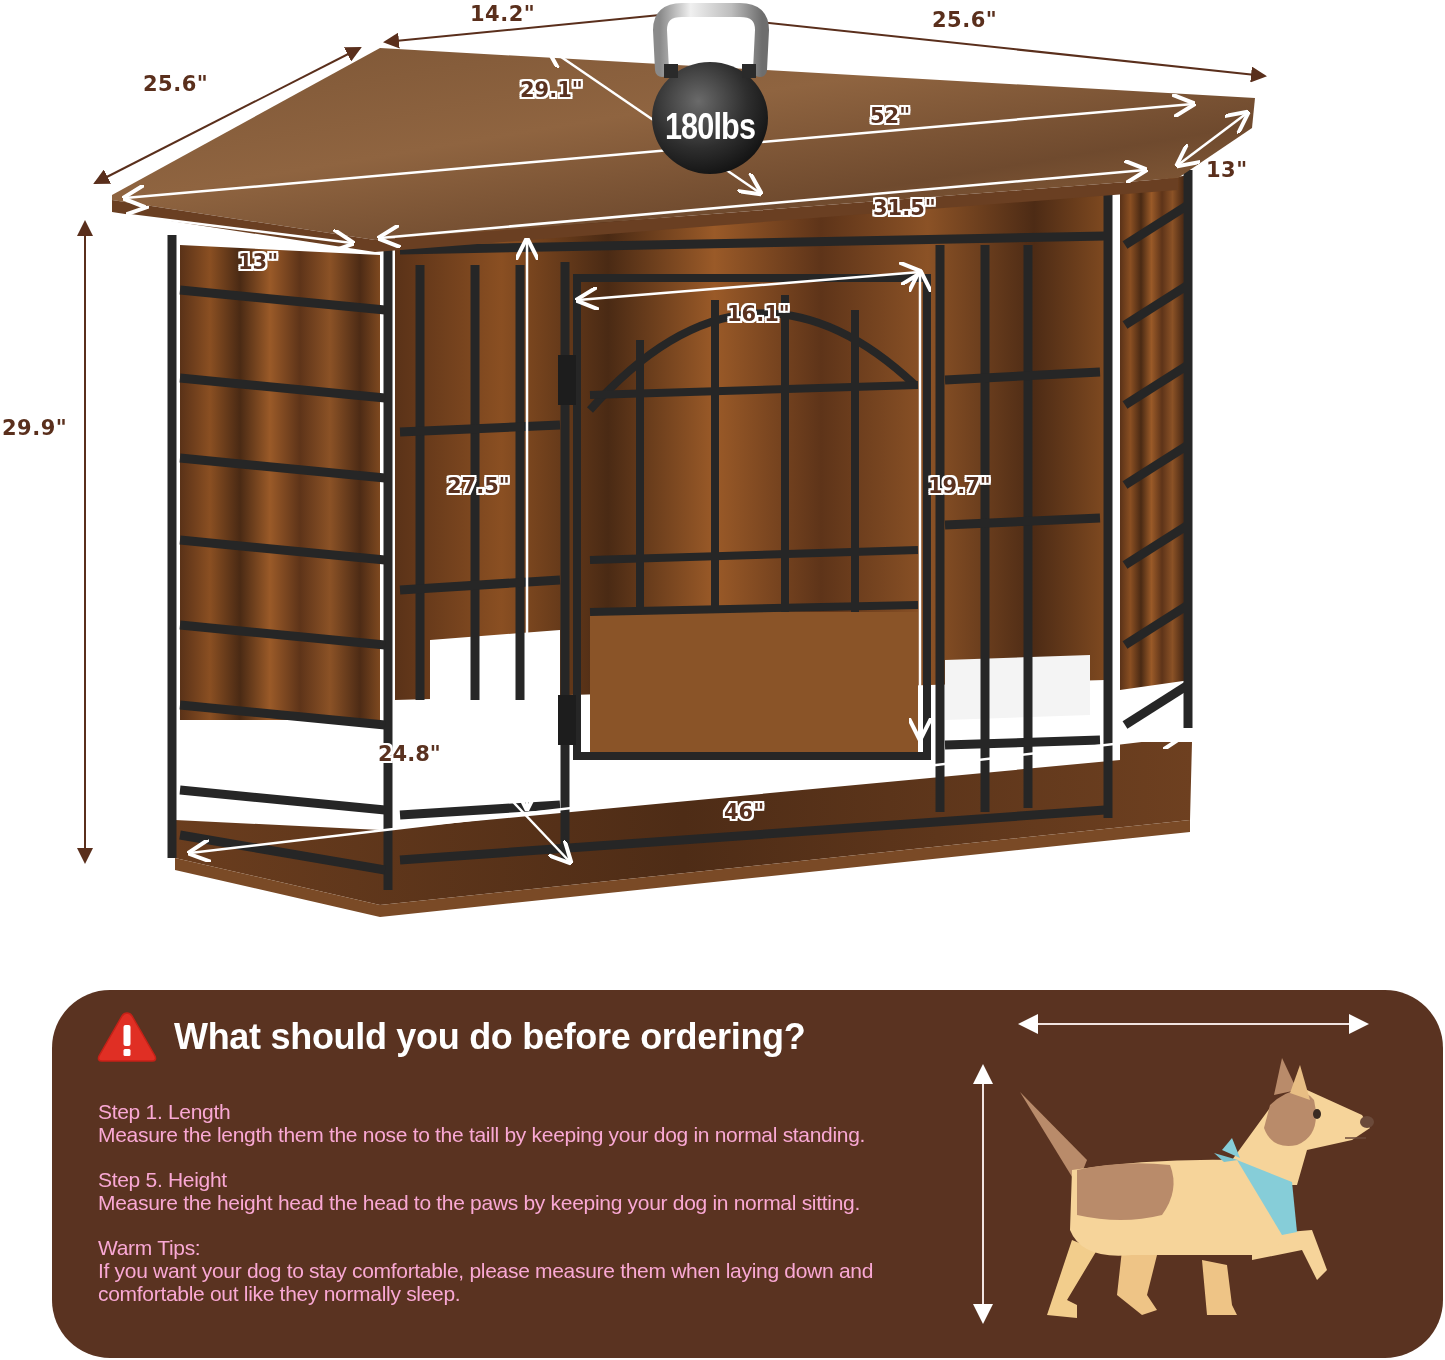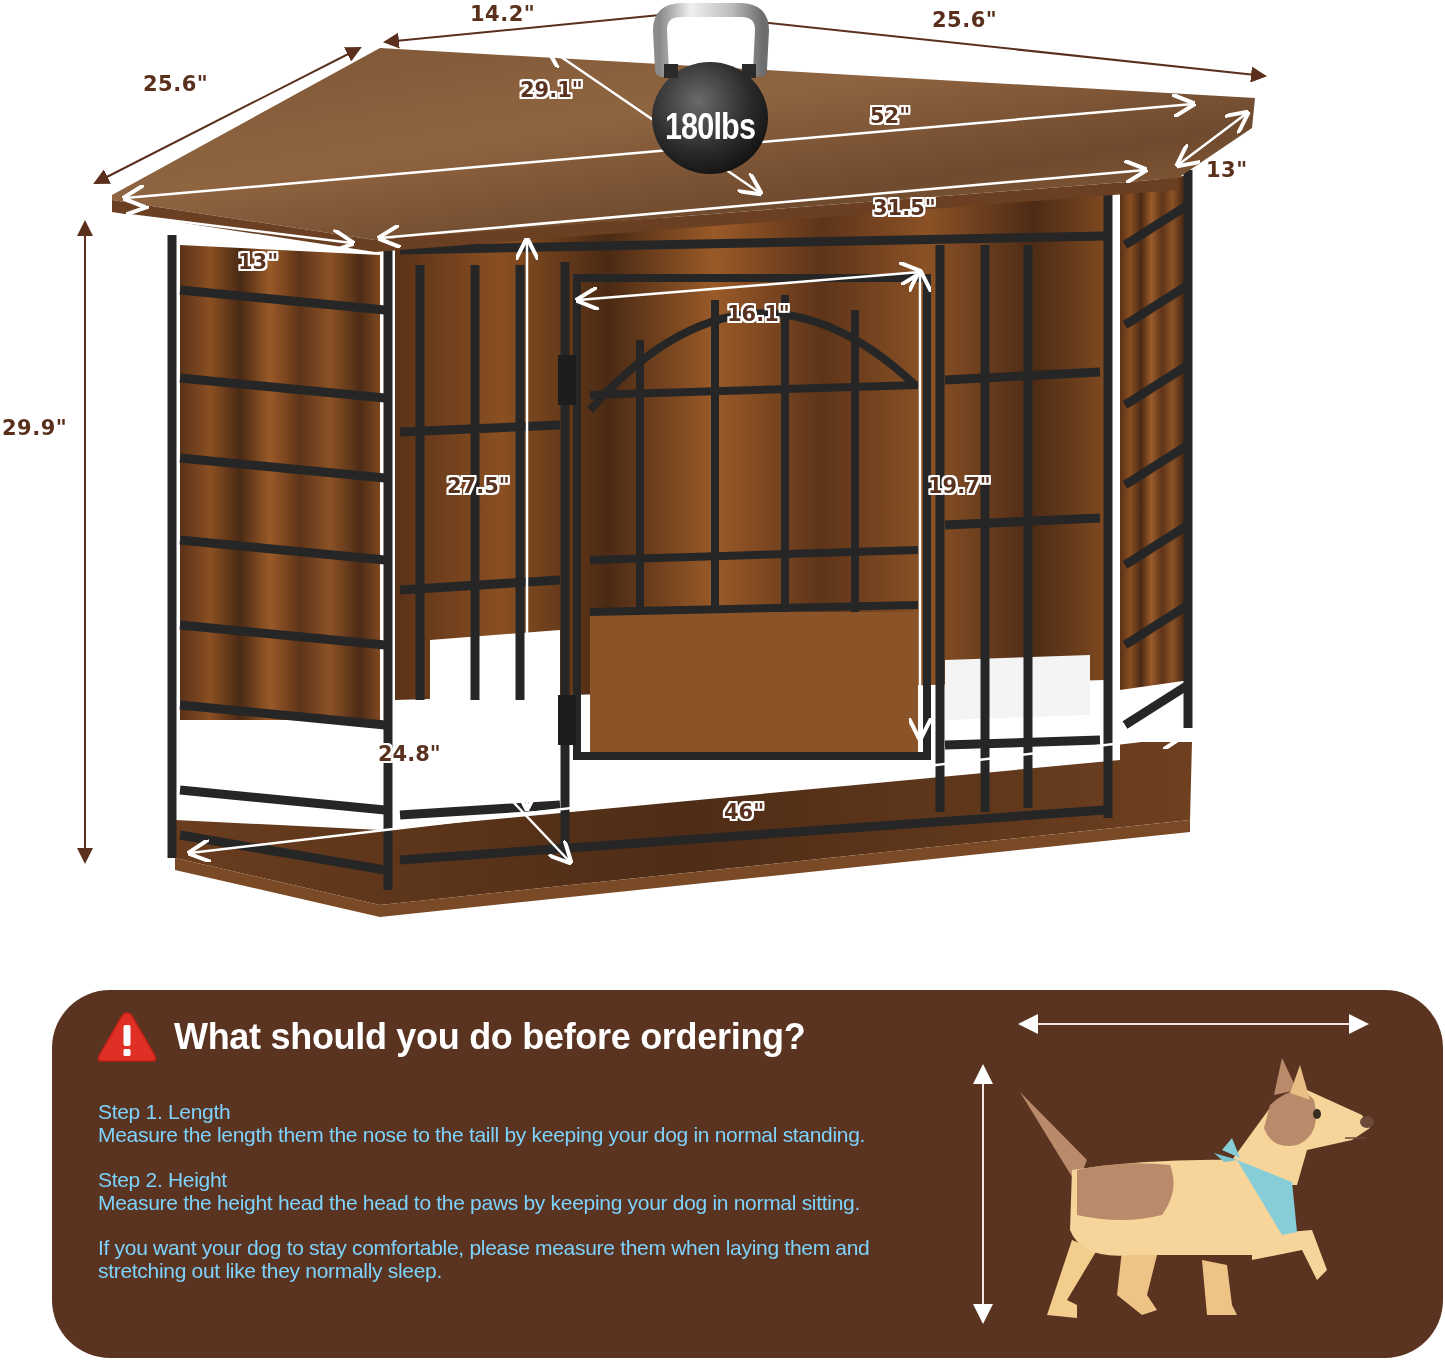--- a/index.html
+++ b/index.html
@@ -8,21 +8,21 @@
   .stage svg{position:absolute;left:0;top:0;}
   .dim-dark{position:absolute;font-family:"DejaVu Sans",sans-serif;font-weight:bold;font-size:21px;color:#5a2f1c;letter-spacing:0.5px;white-space:nowrap;}
   .dim-light{position:absolute;font-family:"DejaVu Sans",sans-serif;font-weight:bold;font-size:21px;color:#5a3220;white-space:nowrap;
     text-shadow:-2px -2px 0 #fff,2px -2px 0 #fff,-2px 2px 0 #fff,2px 2px 0 #fff,0 -2px 0 #fff,0 2px 0 #fff,-2px 0 0 #fff,2px 0 0 #fff;}
   .weight-label{position:absolute;left:652px;top:106px;width:116px;text-align:center;font-family:"Liberation Sans",sans-serif;font-weight:bold;font-size:36px;color:#ffffff;letter-spacing:-1px;transform:scaleX(0.85);}
   .panel{position:absolute;left:52px;top:990px;width:1391px;height:368px;background:#5a3321;border-radius:58px;}
   .panel-title{position:absolute;left:122px;top:26px;font-family:"Liberation Sans",sans-serif;font-weight:bold;font-size:36px;color:#ffffff;white-space:nowrap;letter-spacing:-0.3px;}
   .warn-icon{position:absolute;left:44px;top:20px;width:62px;height:54px;}
   .steps{position:absolute;left:46px;top:110px;width:860px;}
   .step{margin-bottom:22px;}
-  .step-title,.step-body{font-family:"Liberation Sans",sans-serif;font-size:21px;color:#7dd3fc;line-height:23px;letter-spacing:-0.3px;}
+  .step-title,.step-body{font-family:"Liberation Sans",sans-serif;font-size:21px;color:#f9a8d4;line-height:23px;letter-spacing:-0.3px;}
   .dog-wrap{position:absolute;left:900px;top:20px;width:480px;height:330px;}
 </style>
 </head>
 <body>
 
 <div class="stage">
   <svg width="1445" height="960" viewBox="0 0 1445 960">
     <defs>
       <linearGradient id="woodTop" x1="0" y1="0" x2="1" y2="1">
         <stop offset="0" stop-color="#7d5636"></stop>
@@ -188,25 +188,26 @@
     <rect x="27.5" y="39" width="7" height="7" rx="1.5" fill="#ffffff"></rect>
   </svg>
   <div class="panel-title">What should you do before ordering?</div>
 
   <div class="steps">
     <div class="step">
       <div class="step-title">Step 1. Length</div>
       <div class="step-body">Measure the length them the nose to the taill by keeping your dog in normal standing.</div>
     </div>
     <div class="step">
-      <div class="step-title">Step 2. Height</div>
+      <div class="step-title">Step 5. Height</div>
       <div class="step-body">Measure the height head the head to the paws by keeping your dog in normal sitting.</div>
     </div>
     <div class="step">
-      <div class="step-body" style="width:860px;">If you want your dog to stay comfortable, please measure them when laying them and stretching out like they normally sleep.</div>
+      <div class="step-title">Warm Tips:</div>
+      <div class="step-body" style="width:860px;">If you want your dog to stay comfortable, please measure them when laying down and comfortable out like they normally sleep.</div>
     </div>
   </div>
 
   <div class="dog-wrap">
     <svg width="480" height="330" viewBox="0 0 480 330">
       <defs>
         <marker id="wA" markerWidth="10" markerHeight="10" refX="9" refY="5" orient="auto-start-reverse">
           <path d="M0,0 L10,5 L0,10 Z" fill="#ffffff"></path>
         </marker>
       </defs>

